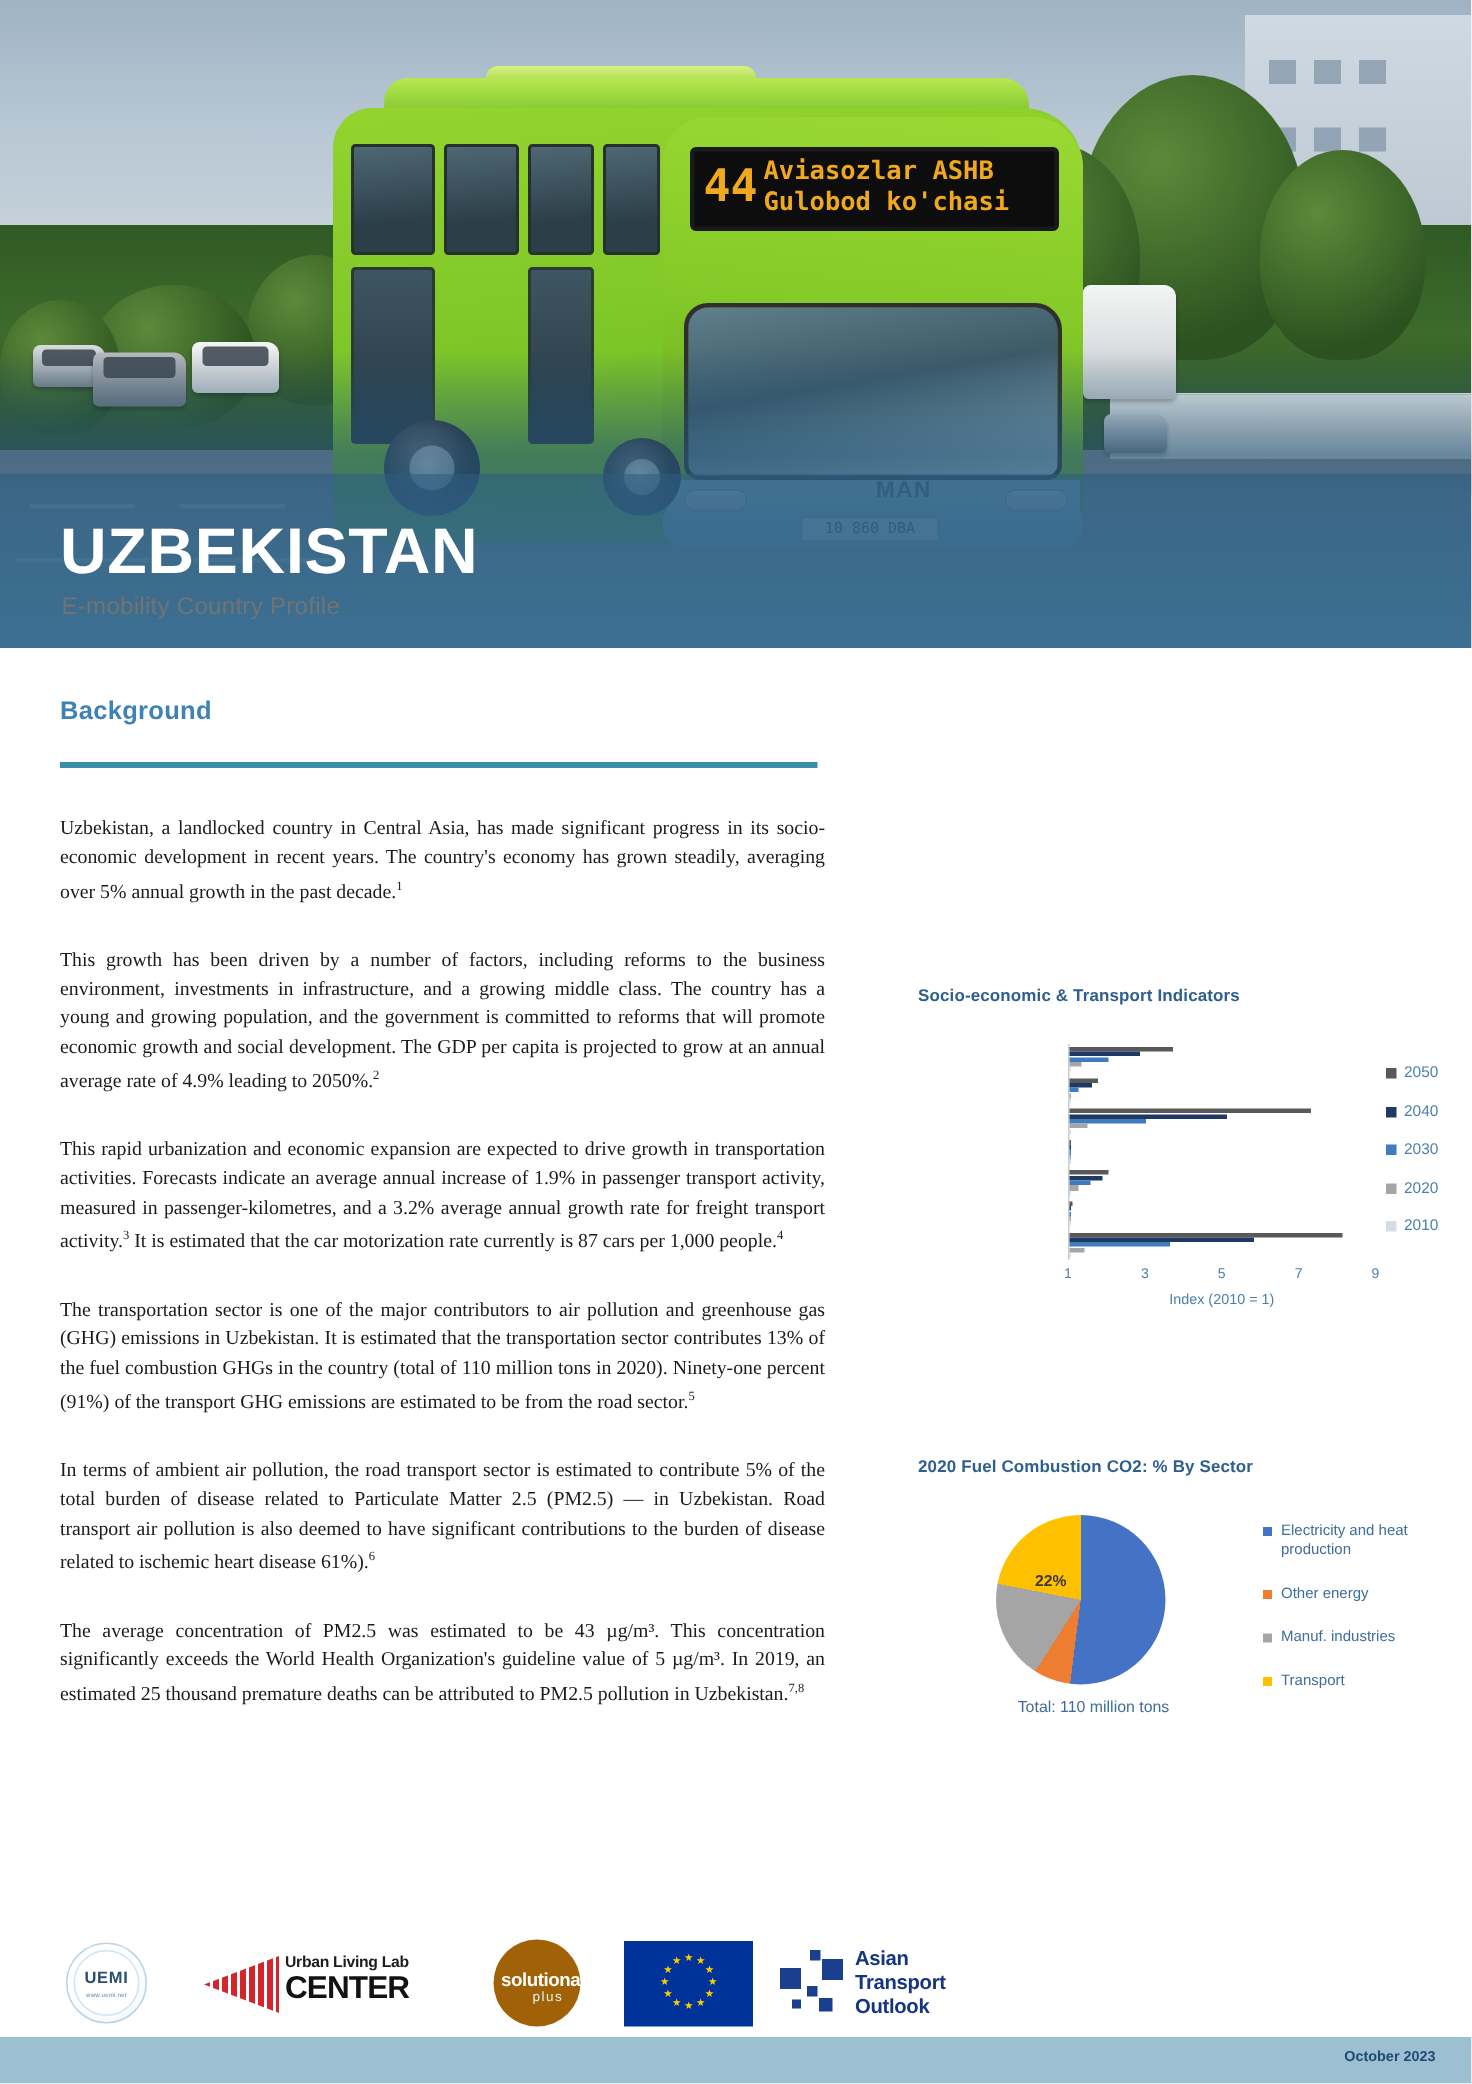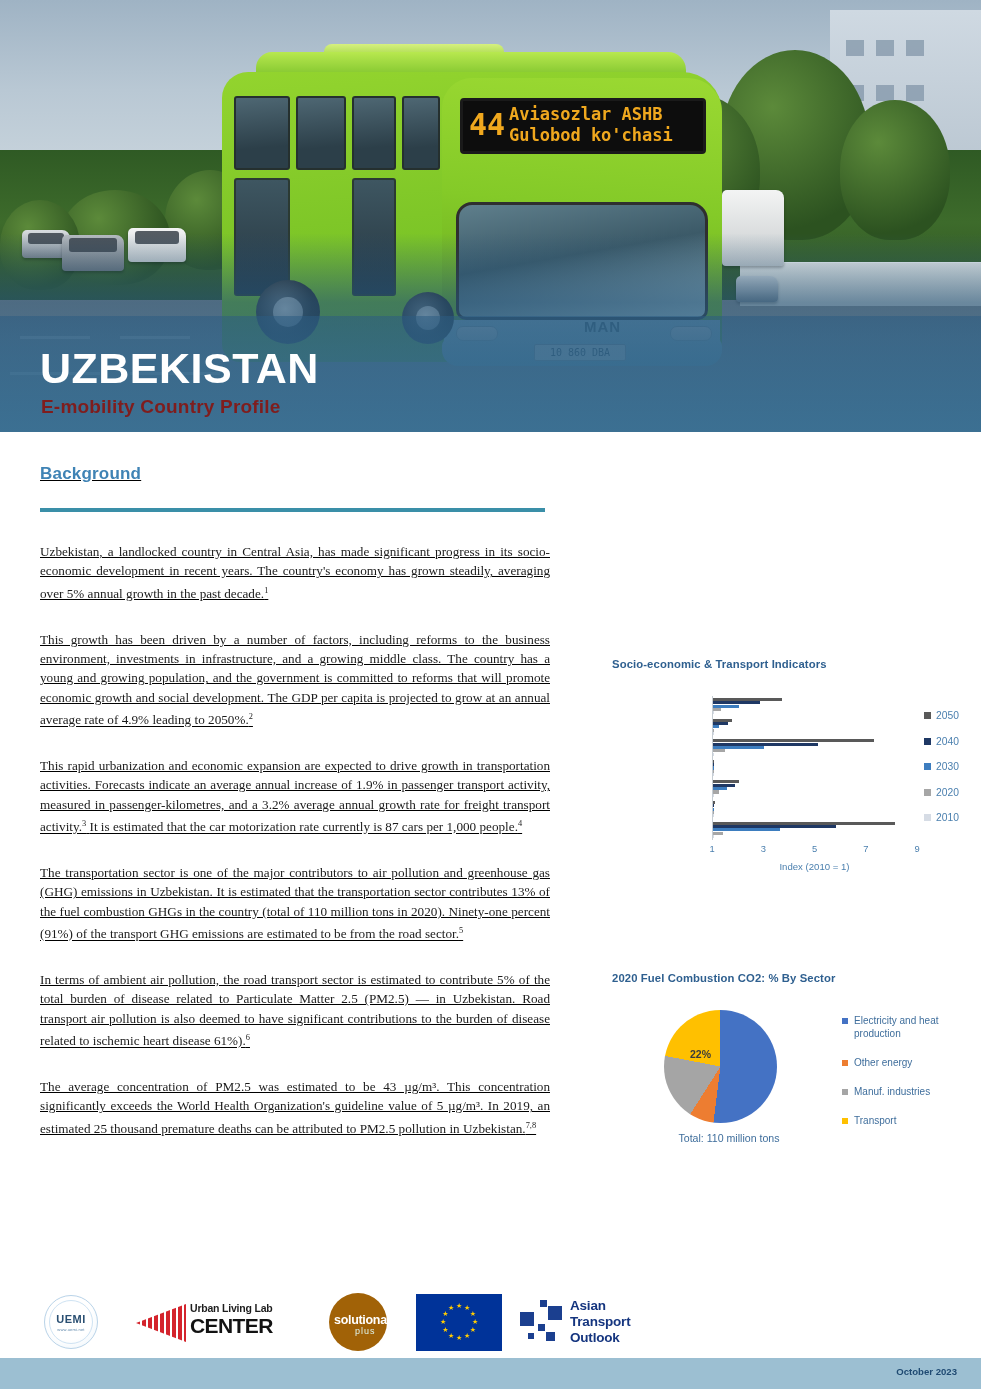--- a/index.html
+++ b/index.html
@@ -150,27 +150,27 @@
   .title-band {
     position:absolute; left:0; top:316px; width:981px; height:116px;
     background: linear-gradient(180deg, rgba(44,92,130,.55) 0%, rgba(58,112,148,.80) 100%);
   }
   .hero-title {
     position:absolute; left:40px; top:344px;
     font-size:43px; font-weight:bold; color:#ffffff; letter-spacing:.5px;
   }
   .hero-sub {
     position:absolute; left:41px; top:396px;
-    font-size:19px; font-weight:bold; color:#7f1d1d; letter-spacing:.2px;
+    font-size:16px; font-weight:normal; color:#737373; letter-spacing:.2px;
   }
 
   
   .content { position:absolute; left:0; top:432px; width:981px; height:957px; }
 
-  .col-left { position:absolute; left:40px; top:32px; width:510px;text-decoration:underline; }
+  .col-left { position:absolute; left:40px; top:32px; width:510px; }
   .sec-title { font-size:17px; font-weight:bold; color:#3f83b5; letter-spacing:.2px; }
   .sec-rule { margin-top:24px; width:505px; height:4px; background:#3a8fa8; }
 
   .para {
     margin-top:26px; font-size:13.2px; line-height:19.4px;
     color:#1b1b1b; text-align:justify;
     font-family:"Liberation Serif", serif;
   }
   .para.first { margin-top:30px; }
   sup { font-size:8.4px; vertical-align:super; }

